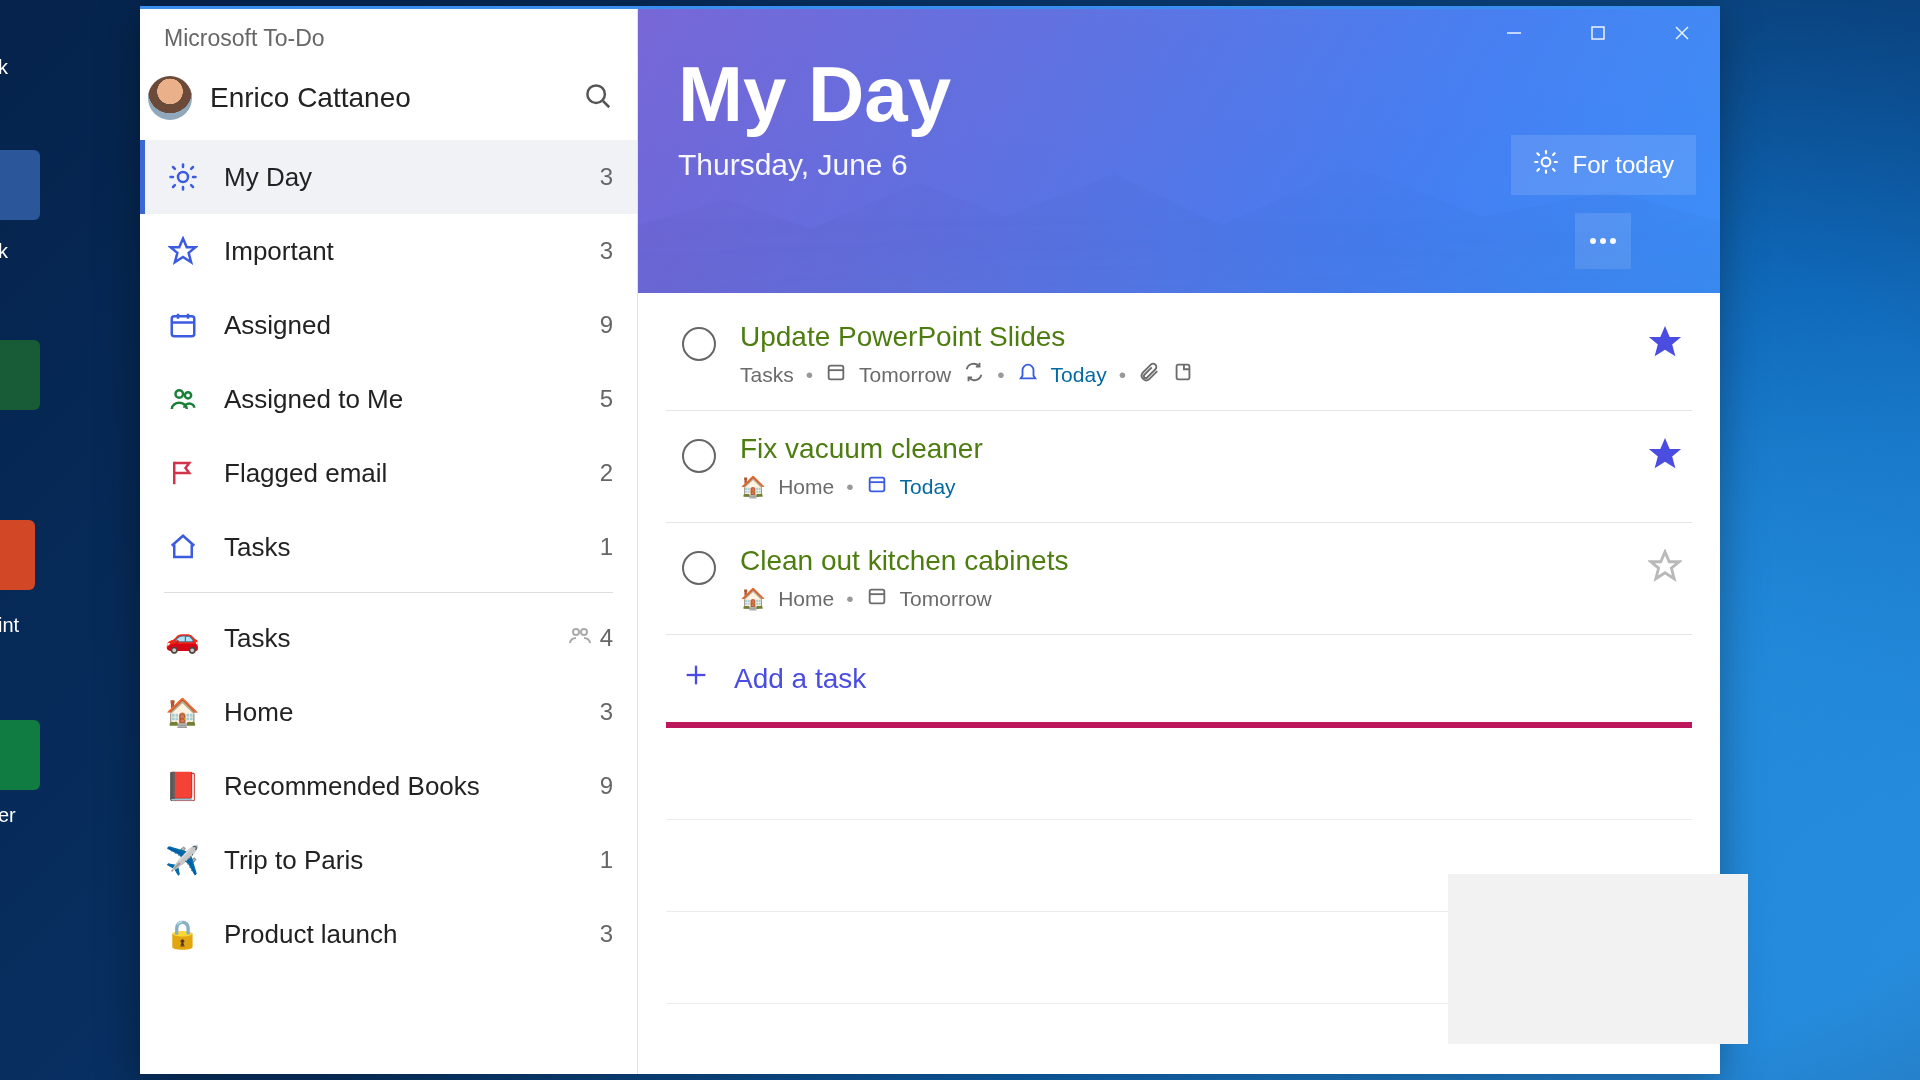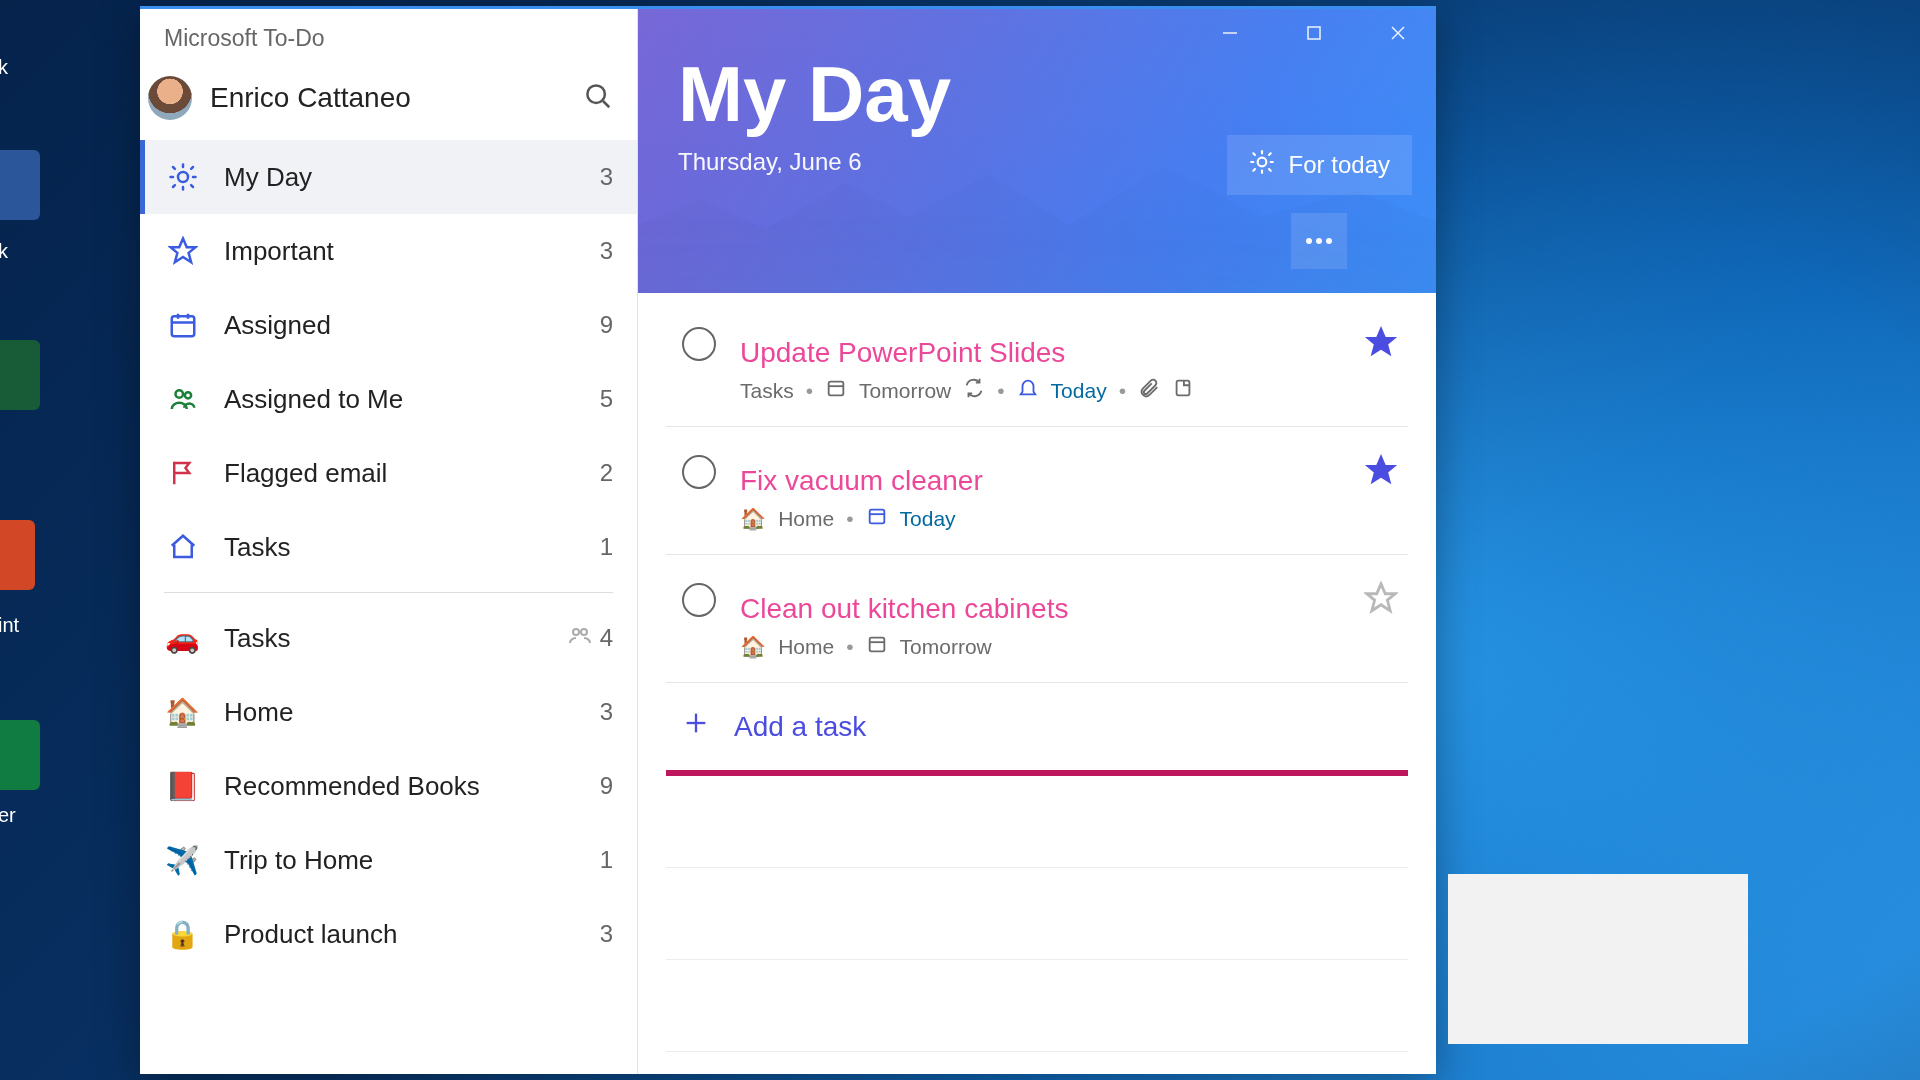--- a/index.html
+++ b/index.html
@@ -15,21 +15,21 @@
     .desktop-bg {
       position: absolute; inset: 0;
       background:
         radial-gradient(1200px 800px at 70% 60%, rgba(60,180,255,.55), rgba(10,60,120,.2) 60%, rgba(5,30,70,.6)),
         linear-gradient(135deg, #052a54, #0b4a8a 40%, #1073c9 70%, #33a9ff);
     }
 
     .app-window {
       position: absolute;
       left: 140px; top: 6px;
-      width: 1296px; height: 1068px;
+      width: 1580px; height: 1068px;
       background: #fff;
       box-shadow: 0 10px 40px rgba(0,0,0,.35);
       display: flex;
       border-top: 3px solid #3a8ef0;
     }
 
     
     .sidebar {
       width: 498px;
       background: #fff;
@@ -103,21 +103,21 @@
     
     .hero::after {
       content: ""; position: absolute; left: 0; right: 0; bottom: 0; height: 170px;
       background:
         radial-gradient(1400px 220px at 40% 130%, rgba(255,255,255,.06), rgba(255,255,255,0) 60%),
         linear-gradient(180deg, rgba(255,255,255,0), rgba(0,0,0,.06));
       clip-path: polygon(0 60%, 8% 45%, 16% 62%, 26% 35%, 34% 55%, 44% 30%, 54% 60%, 66% 25%, 78% 55%, 90% 40%, 100% 58%, 100% 100%, 0 100%);
       opacity: .6;
     }
     .hero h1 { font-size: 78px; font-weight: 600; }
-    .hero .date { font-size: 24px; margin-top: 8px; opacity: .95; }
+    .hero .date { font-size: 30px; margin-top: 8px; opacity: .95; }
     .hero-actions {
       position: absolute; right: 24px; bottom: 24px;
       display: flex; gap: 18px; align-items: center; flex-direction: column;
     }
     .btn-today {
       display: flex; align-items: center; gap: 14px;
       background: rgba(255,255,255,.12);
       padding: 14px 22px; color: #fff; font-size: 24px;
       cursor: pointer;
     }
@@ -129,21 +129,21 @@
     .tasks { padding: 6px 28px 0 28px; }
     .task {
       display: flex; align-items: flex-start;
       padding: 22px 10px; border-bottom: 1px solid #e5e5e5;
     }
     .chk {
       width: 34px; height: 34px; border: 2.5px solid #666; border-radius: 50%;
       margin: 6px 24px 0 6px; flex-shrink: 0; cursor: pointer;
     }
     .task-body { flex: 1; }
-    .task-title { font-size: 28px; color: #ec4899; margin-bottom: 8px; margin-top: 16px; }
+    .task-title { font-size: 28px; color: #4d7c0f; margin-bottom: 8px; }
     .task-meta { display: flex; align-items: center; gap: 12px; flex-wrap: wrap;
                  font-size: 21px; color: #6b6b6b; }
     .dot { color: #999; }
     .due-blue { color: #0369a1; }
     .star {
       width: 34px; height: 34px; margin-left: 14px; margin-top: 4px; cursor: pointer;
     }
 
     .add-task {
       display: flex; align-items: center; gap: 24px;
@@ -306,21 +306,21 @@
         <span class="nav-label">Home</span>
         <span class="nav-count">3</span>
       </div>
       <div class="nav-item">
         <span class="nav-ico">📕</span>
         <span class="nav-label">Recommended Books</span>
         <span class="nav-count">9</span>
       </div>
       <div class="nav-item">
         <span class="nav-ico">✈️</span>
-        <span class="nav-label">Trip to Home</span>
+        <span class="nav-label">Trip to Paris</span>
         <span class="nav-count">1</span>
       </div>
       <div class="nav-item">
         <span class="nav-ico">🔒</span>
         <span class="nav-label">Product launch</span>
         <span class="nav-count">3</span>
       </div>
     </nav>
   </aside>
 

